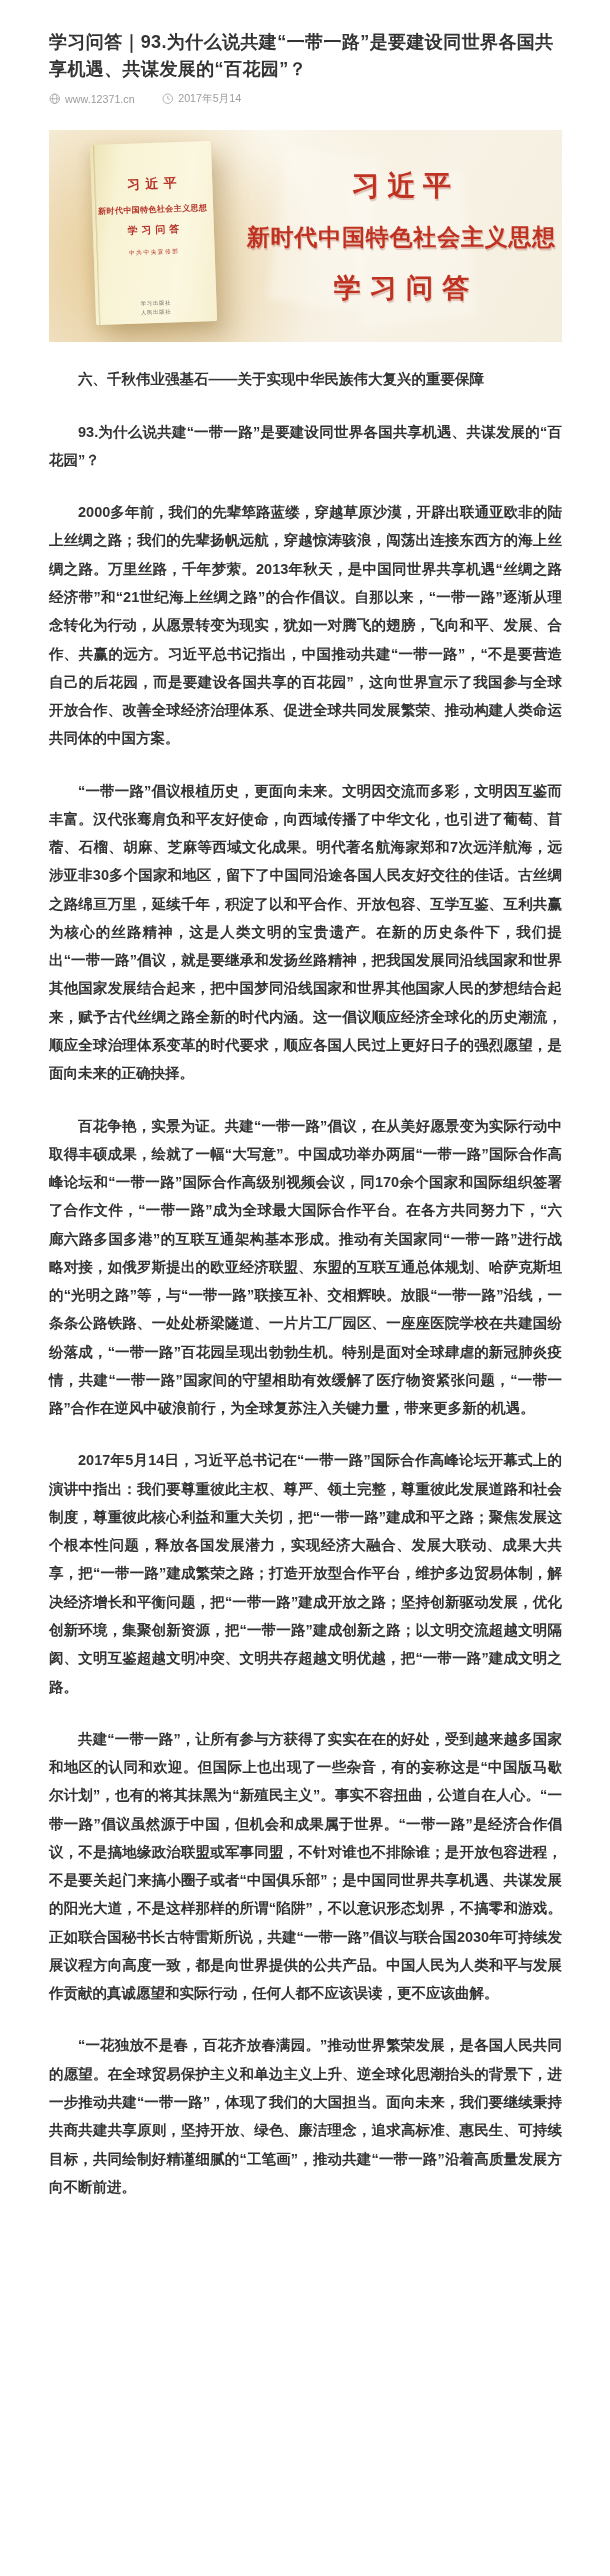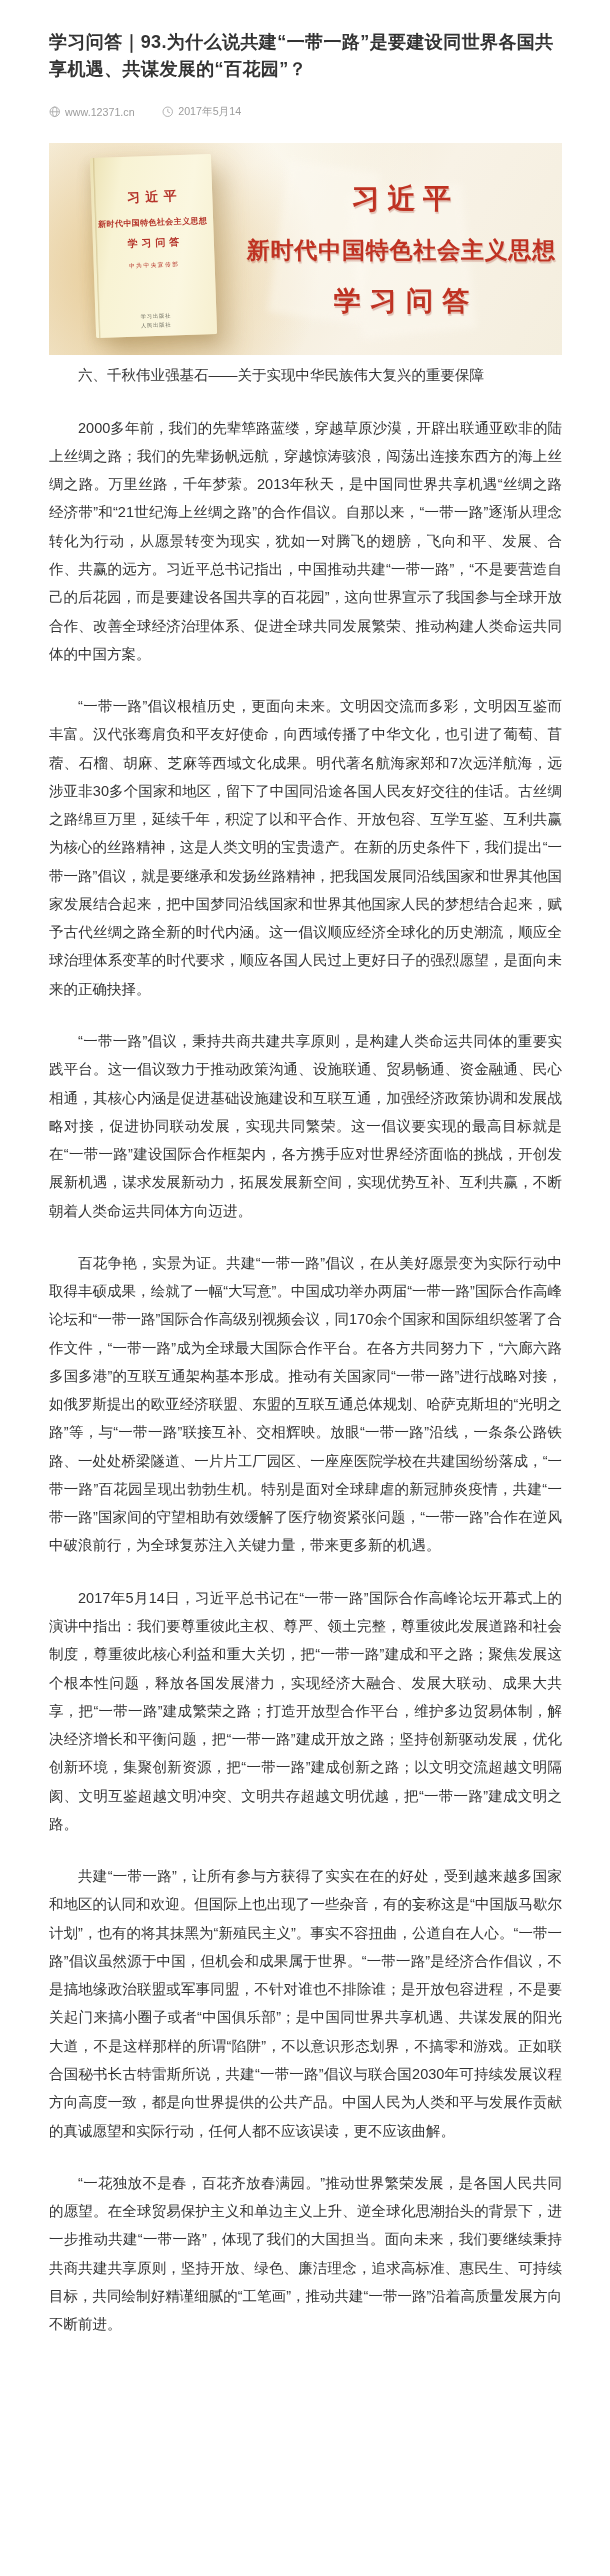--- a/index.html
+++ b/index.html
@@ -16,21 +16,21 @@
     padding-bottom: 46px;
   }
   .title {
     font-size: 18px;
     font-weight: bold;
     color: #333;
     line-height: 1.5;
     letter-spacing: 0.4px;
   }
   .meta {
-    margin-top: 22px;
+    margin-top: 9px;
     display: flex;
     align-items: center;
     gap: 27.5px;
     color: #9c9c9c;
     font-size: 10.7px;
   }
   .meta-item { display: flex; align-items: center; gap: 4.6px; }
   .meta-item svg { display: block; }
 
   
@@ -102,21 +102,21 @@
   .ht3 { font-size: 27px; letter-spacing: 9.2px; text-indent: 9.2px; }
 
   .caption {
     margin-top: 20px;
     text-align: center;
     font-size: 11.5px;
     color: #9c9c9c;
   }
 
   
-  .article-body { margin-top: 6px; }
+  .article-body { margin-top: 23px; font-weight: bold; }
   .para {
     font-size: 14.5px;
     line-height: 1.95;
     color: #333;
     text-indent: 2em;
     margin-bottom: 24px;
     text-align: justify;
   }
   .para:last-child { margin-bottom: 0; }
 </style>
@@ -170,23 +170,23 @@
     <div class="hero-headline">
       <div class="ht1">习近平</div>
       <div class="ht2">新时代中国特色社会主义思想</div>
       <div class="ht3">学习问答</div>
     </div>
   </div>
 
 
   <div class="article-body">
       <p class="para">六、千秋伟业强基石——关于实现中华民族伟大复兴的重要保障</p>
+      <p class="para">93.为什么说共建“一带一路”是要建设同世界各国共享机遇、共谋发展的“百花园”？</p>
       <p class="para">2000多年前，我们的先辈筚路蓝缕，穿越草原沙漠，开辟出联通亚欧非的陆上丝绸之路；我们的先辈扬帆远航，穿越惊涛骇浪，闯荡出连接东西方的海上丝绸之路。万里丝路，千年梦萦。2013年秋天，是中国同世界共享机遇“丝绸之路经济带”和“21世纪海上丝绸之路”的合作倡议。自那以来，“一带一路”逐渐从理念转化为行动，从愿景转变为现实，犹如一对腾飞的翅膀，飞向和平、发展、合作、共赢的远方。习近平总书记指出，中国推动共建“一带一路”，“不是要营造自己的后花园，而是要建设各国共享的百花园”，这向世界宣示了我国参与全球开放合作、改善全球经济治理体系、促进全球共同发展繁荣、推动构建人类命运共同体的中国方案。</p>
       <p class="para">“一带一路”倡议根植历史，更面向未来。文明因交流而多彩，文明因互鉴而丰富。汉代张骞肩负和平友好使命，向西域传播了中华文化，也引进了葡萄、苜蓿、石榴、胡麻、芝麻等西域文化成果。明代著名航海家郑和7次远洋航海，远涉亚非30多个国家和地区，留下了中国同沿途各国人民友好交往的佳话。古丝绸之路绵亘万里，延续千年，积淀了以和平合作、开放包容、互学互鉴、互利共赢为核心的丝路精神，这是人类文明的宝贵遗产。在新的历史条件下，我们提出“一带一路”倡议，就是要继承和发扬丝路精神，把我国发展同沿线国家和世界其他国家发展结合起来，把中国梦同沿线国家和世界其他国家人民的梦想结合起来，赋予古代丝绸之路全新的时代内涵。这一倡议顺应经济全球化的历史潮流，顺应全球治理体系变革的时代要求，顺应各国人民过上更好日子的强烈愿望，是面向未来的正确抉择。</p>
-      <p class="para">“一带一路”倡议，秉持共商共建共享原则，是构建人类命运共同体的重要实践平台。这一倡议致力于推动政策沟通、设施联通、贸易畅通、资金融通、民心相通，其核心内涵是促进基础设施建设和互联互通，加强经济政策协调和发展战略对接，促进协同联动发展，实现共同繁荣。这一倡议要实现的最高目标就是在“一带一路”建设国际合作框架内，各方携手应对世界经济面临的挑战，开创发展新机遇，谋求发展新动力，拓展发展新空间，实现优势互补、互利共赢，不断朝着人类命运共同体方向迈进。</p>
       <p class="para">百花争艳，实景为证。共建“一带一路”倡议，在从美好愿景变为实际行动中取得丰硕成果，绘就了一幅“大写意”。中国成功举办两届“一带一路”国际合作高峰论坛和“一带一路”国际合作高级别视频会议，同170余个国家和国际组织签署了合作文件，“一带一路”成为全球最大国际合作平台。在各方共同努力下，“六廊六路多国多港”的互联互通架构基本形成。推动有关国家同“一带一路”进行战略对接，如俄罗斯提出的欧亚经济联盟、东盟的互联互通总体规划、哈萨克斯坦的“光明之路”等，与“一带一路”联接互补、交相辉映。放眼“一带一路”沿线，一条条公路铁路、一处处桥梁隧道、一片片工厂园区、一座座医院学校在共建国纷纷落成，“一带一路”百花园呈现出勃勃生机。特别是面对全球肆虐的新冠肺炎疫情，共建“一带一路”国家间的守望相助有效缓解了医疗物资紧张问题，“一带一路”合作在逆风中破浪前行，为全球复苏注入关键力量，带来更多新的机遇。</p>
       <p class="para">2017年5月14日，习近平总书记在“一带一路”国际合作高峰论坛开幕式上的演讲中指出：我们要尊重彼此主权、尊严、领土完整，尊重彼此发展道路和社会制度，尊重彼此核心利益和重大关切，把“一带一路”建成和平之路；聚焦发展这个根本性问题，释放各国发展潜力，实现经济大融合、发展大联动、成果大共享，把“一带一路”建成繁荣之路；打造开放型合作平台，维护多边贸易体制，解决经济增长和平衡问题，把“一带一路”建成开放之路；坚持创新驱动发展，优化创新环境，集聚创新资源，把“一带一路”建成创新之路；以文明交流超越文明隔阂、文明互鉴超越文明冲突、文明共存超越文明优越，把“一带一路”建成文明之路。</p>
       <p class="para">共建“一带一路”，让所有参与方获得了实实在在的好处，受到越来越多国家和地区的认同和欢迎。但国际上也出现了一些杂音，有的妄称这是“中国版马歇尔计划”，也有的将其抹黑为“新殖民主义”。事实不容扭曲，公道自在人心。“一带一路”倡议虽然源于中国，但机会和成果属于世界。“一带一路”是经济合作倡议，不是搞地缘政治联盟或军事同盟，不针对谁也不排除谁；是开放包容进程，不是要关起门来搞小圈子或者“中国俱乐部”；是中国同世界共享机遇、共谋发展的阳光大道，不是这样那样的所谓“陷阱”，不以意识形态划界，不搞零和游戏。正如联合国秘书长古特雷斯所说，共建“一带一路”倡议与联合国2030年可持续发展议程方向高度一致，都是向世界提供的公共产品。中国人民为人类和平与发展作贡献的真诚愿望和实际行动，任何人都不应该误读，更不应该曲解。</p>
       <p class="para">“一花独放不是春，百花齐放春满园。”推动世界繁荣发展，是各国人民共同的愿望。在全球贸易保护主义和单边主义上升、逆全球化思潮抬头的背景下，进一步推动共建“一带一路”，体现了我们的大国担当。面向未来，我们要继续秉持共商共建共享原则，坚持开放、绿色、廉洁理念，追求高标准、惠民生、可持续目标，共同绘制好精谨细腻的“工笔画”，推动共建“一带一路”沿着高质量发展方向不断前进。</p>
     </div>
 
 </div>
 
 
 </body></html>

